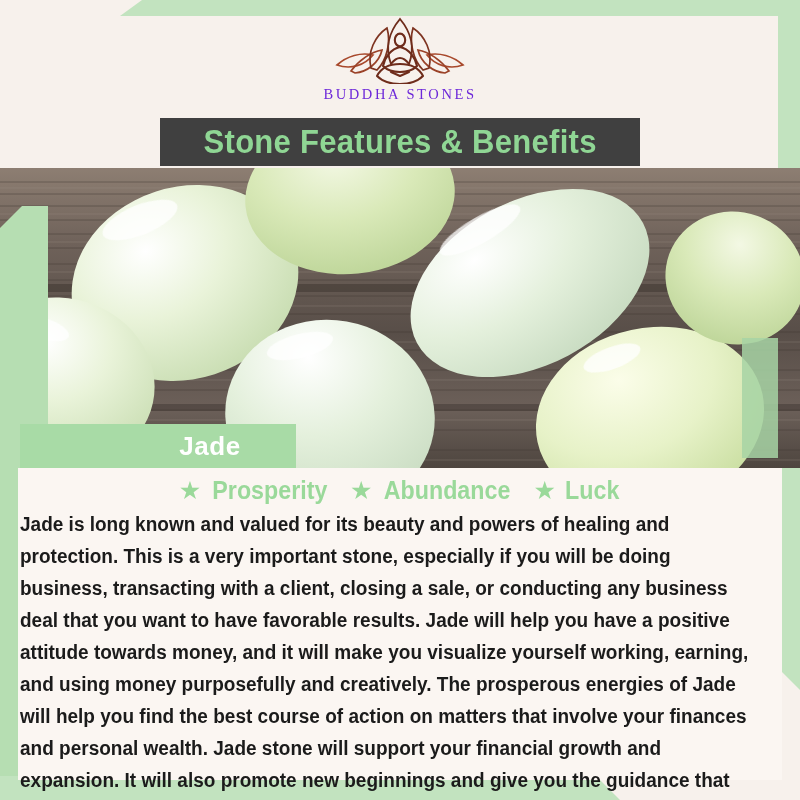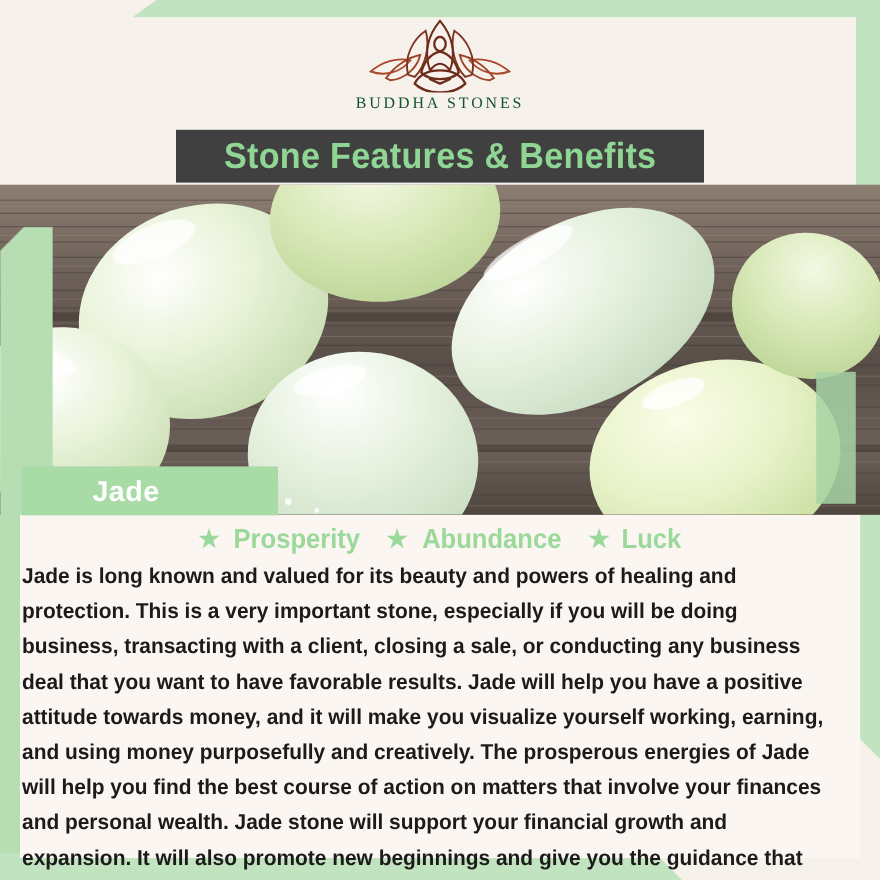--- a/index.html
+++ b/index.html
@@ -97,21 +97,21 @@
   .logo-mark {
     margin-top: 16px;
     width: 150px;
     height: 68px;
   }
   .brand-name {
     margin-top: 2px;
     font-family: "Liberation Serif", serif;
     font-size: 14.5px;
     letter-spacing: 2.6px;
-    color: #14532d;
+    color: #6d28d9;
   }
 
   
   .title-strip {
     position: absolute;
     left: 160px;
     top: 118px;
     width: 480px;
     height: 48px;
     background: #404040;
@@ -141,28 +141,29 @@
     z-index: 3;
     background: #6b5d53;
   }
   .photo svg { display: block; }
 
   
   .jade-label {
     position: absolute;
     left: 20px;
     top: 424px;
-    width: 232px;
+    width: 276px;
     height: 44px;
     background: #a8dba6;
     z-index: 6;
     display: flex;
     align-items: center;
-    padding-left: 64px;
+    padding-left: 104px;
     box-sizing: border-box;
+    justify-content: center;
   }
   .jade-label-text {
     color: #ffffff;
     font-size: 26px;
     font-weight: bold;
     letter-spacing: .5px;
   }
 
   
   .content {

